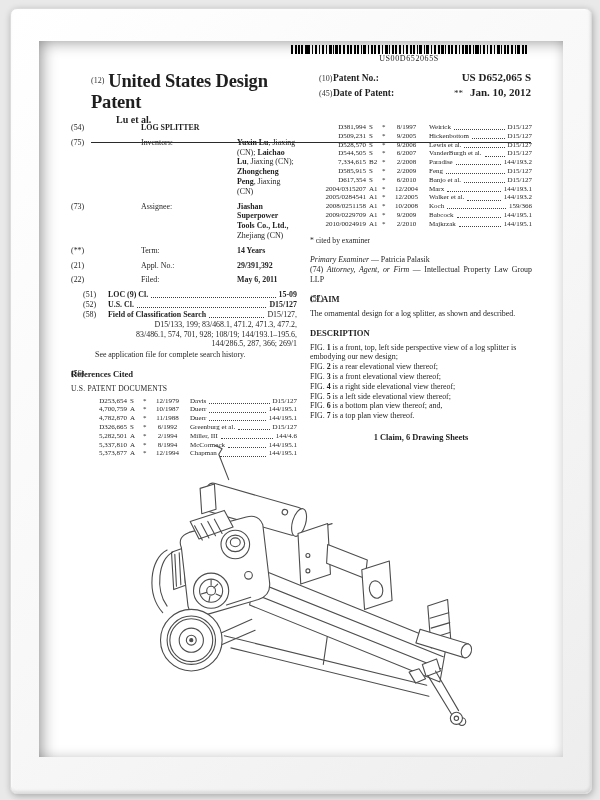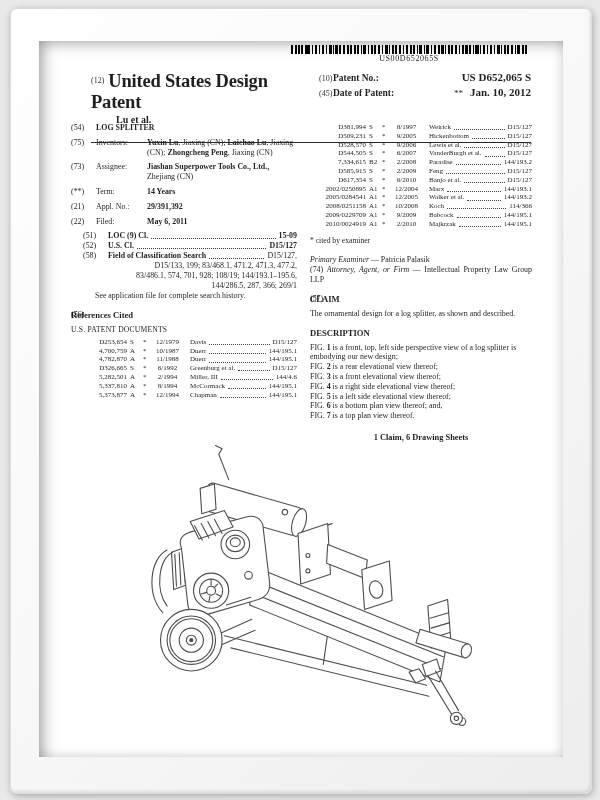--- a/index.html
+++ b/index.html
@@ -42,21 +42,21 @@
   .h-right{width:212px;flex:none;}
   .h-r-row{display:flex;align-items:baseline;font-size:9.5px;margin-bottom:3px;}
   .h-r-row .code-sm{width:14px;flex:none;}
   .h-r-label{font-weight:bold;}
   .h-r-val{flex:1;text-align:right;font-weight:bold;font-size:11px;white-space:nowrap;}
   .h-stars{font-weight:normal;font-size:9px;margin-right:7px;}
   
   .columns{position:absolute;left:32px;right:31px;top:82px;display:flex;gap:13px;}
   .col-left{width:226px;flex:none;}
   .col-right{flex:1;min-width:0;}
-  .bib{display:flex;font-size:7.9px;line-height:9.8px;margin-bottom:5px;}
+  .bib{display:flex;font-size:7.9px;line-height:9.8px;margin-bottom:5px;gap:45px;}
   .bcode{width:25px;flex:none;}
   .blabel{width:51px;flex:none;}
   .bval{flex:1;}
   .leader-row{display:flex;font-size:7.9px;line-height:10px;align-items:baseline;}
   .leader-row .bcode{width:25px;padding-left:12px;}
   .dots{flex:1;border-bottom:1px dotted #3a3a3a;margin:0 3px 2px 3px;min-width:8px;align-self:flex-end;}
   .fcs-lines{font-size:7.9px;line-height:9.6px;text-align:right;}
   .fcs-note{font-size:7.9px;line-height:9.6px;margin-left:24px;margin-top:1px;}
   .sec-head{position:relative;text-align:left;font-size:8.6px;font-weight:bold;margin:9px 0 5px 0;}
   .sec-head .bcode{position:absolute;left:0;top:0;font-weight:normal;font-size:7.9px;}
@@ -317,21 +317,21 @@
               <span class="rnum">D617,354</span>
               <span class="rkind">S</span>
               <span class="rstar">*</span>
               <span class="rdate">6/2010</span>
               <span class="rname">Banjo et al.</span>
               <span class="rdots"></span>
               <span class="rcls">D15/127</span>
             </div>
 
             <div class="refrow">
-              <span class="rnum">2002/0250895</span>
+              <span class="rnum">2004/0315207</span>
               <span class="rkind">A1</span>
               <span class="rstar">*</span>
               <span class="rdate">12/2004</span>
               <span class="rname">Marx</span>
               <span class="rdots"></span>
               <span class="rcls">144/193.1</span>
             </div>
 
             <div class="refrow">
               <span class="rnum">2005/0284541</span>
@@ -343,21 +343,21 @@
               <span class="rcls">144/193.2</span>
             </div>
 
             <div class="refrow">
               <span class="rnum">2008/0251158</span>
               <span class="rkind">A1</span>
               <span class="rstar">*</span>
               <span class="rdate">10/2008</span>
               <span class="rname">Koch</span>
               <span class="rdots"></span>
-              <span class="rcls">114/366</span>
+              <span class="rcls">159/366</span>
             </div>
 
             <div class="refrow">
               <span class="rnum">2009/0229709</span>
               <span class="rkind">A1</span>
               <span class="rstar">*</span>
               <span class="rdate">9/2009</span>
               <span class="rname">Babcock</span>
               <span class="rdots"></span>
               <span class="rcls">144/195.1</span>

